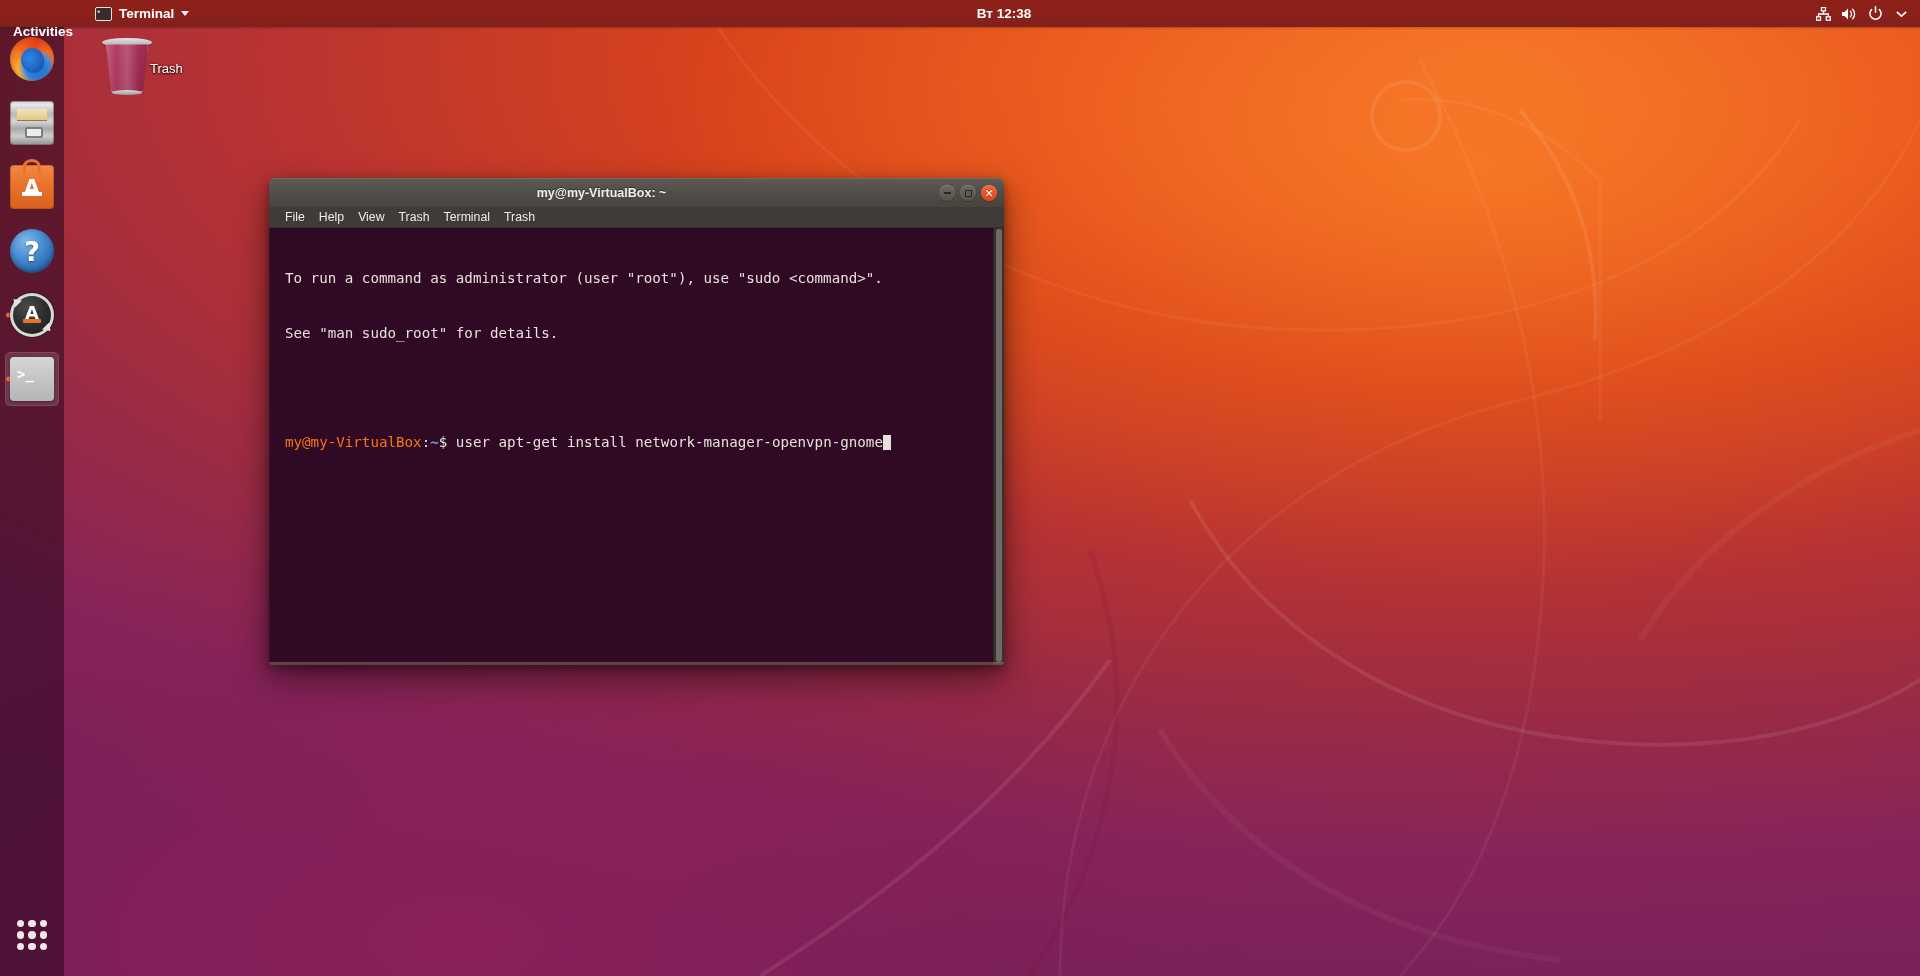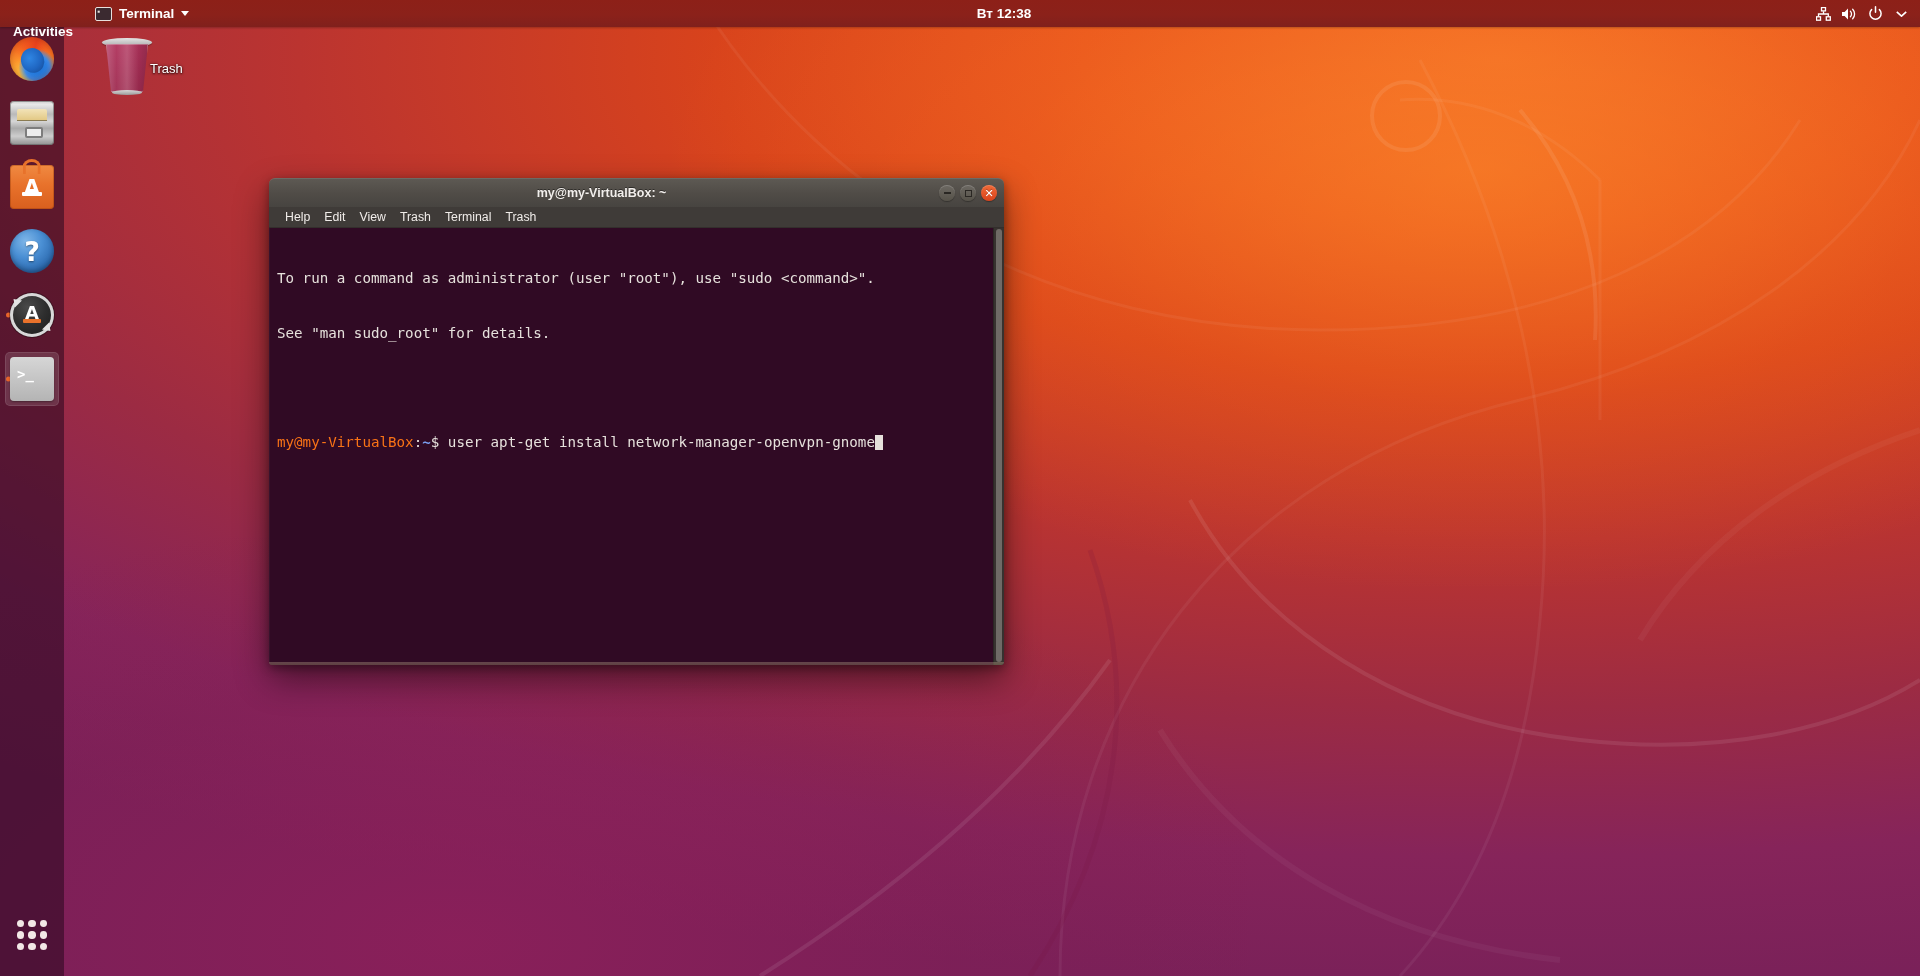--- a/index.html
+++ b/index.html
@@ -347,21 +347,21 @@
   }
   #termbody {
     position:relative;
     height:calc(100% - 50px);
     background:#300a24;
     overflow:hidden;
     border-radius:0 0 3px 3px;
     box-shadow:inset 1px 0 0 rgba(255,255,255,0.04);
   }
   #termtext {
-    padding:5px 3px 0 8px;
+    padding:5px 3px 0 16px;
     font-family:"DejaVu Sans Mono", monospace;
     font-size:14.2px;
     line-height:18.2px;
     color:#e6e1dc;
     white-space:pre;
   }
   #termtext .ln { white-space:pre; }
   #termtext .blank { height:18.2px; }
   .c-user { color:#f97316; font-weight:normal; }
   .c-colon { color:#e6e1dc; }
@@ -541,22 +541,22 @@
       <span class="wbtn">
           <span class="sq"></span>
         </span>
       <span class="wbtn close">
           <span class="x">✕</span>
         </span>
     </span>
   </div>
 
   <div id="menubar">
+    <span class="mi">File</span>
     <span class="mi">Help</span>
-    <span class="mi">Edit</span>
     <span class="mi">View</span>
     <span class="mi">Trash</span>
     <span class="mi">Terminal</span>
     <span class="mi">Trash</span>
   </div>
 
   <div id="termbody">
     <div id="termtext">
       <div class="ln">To run a command as administrator (user "root"), use "sudo &lt;command&gt;".</div>
       <div class="ln">See "man sudo_root" for details.</div>

